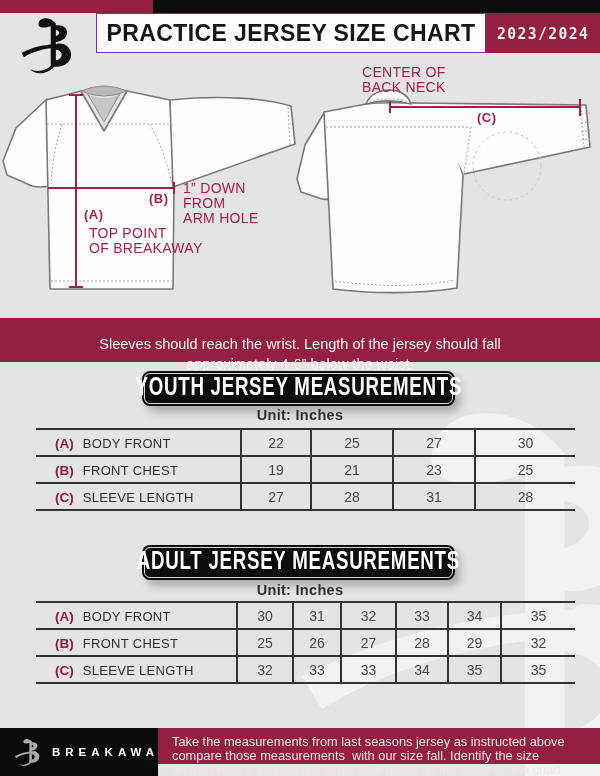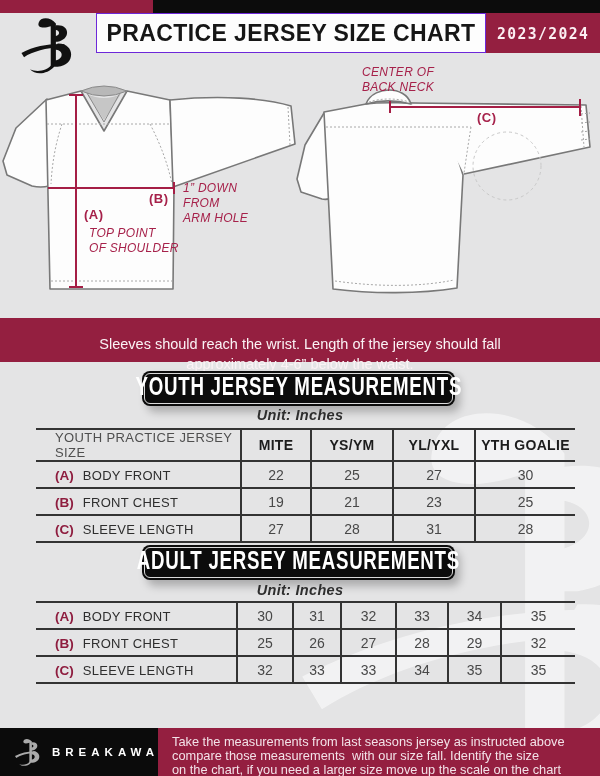--- a/index.html
+++ b/index.html
@@ -30,41 +30,41 @@
   .season-box{top:13px;left:486px;width:114px;height:40px;background:var(--maroon);
     display:flex;align-items:center;justify-content:center;}
   .season-box span{font-family:"DejaVu Sans Mono",monospace;font-weight:bold;font-size:16px;
     letter-spacing:1.5px;color:#fbeef2;transform:scaleX(.92);white-space:nowrap;}
 
   
   .diagram{top:60px;left:0;width:600px;height:258px;}
   .diagram svg.art{position:absolute;left:0;top:0;}
   .ann{position:absolute;color:var(--crimson);white-space:nowrap;}
   .ann-key{font-weight:bold;font-size:13px;letter-spacing:.5px;}
-  .ann-note{font-style:italic;font-size:12px;line-height:15px;letter-spacing:.3px;}
+  .ann-note{font-size:14px;line-height:15px;letter-spacing:.3px;}
   #ann-c-note{left:362px;top:5px;}
   #ann-c-key{left:477px;top:50px;}
   #ann-b-note{left:183px;top:121px;}
   #ann-b-key{left:149px;top:131px;}
   #ann-a-key{left:84px;top:147px;}
   #ann-a-note{left:89px;top:166px;}
 
   
   .banner{top:318px;left:0;width:600px;height:44px;background:var(--maroon);color:#fbf3f5;
     text-align:center;font-size:14.5px;line-height:20px;padding-top:16px;box-sizing:border-box;}
 
   
   .pill{left:142px;width:313px;height:35px;background:var(--ink);border-radius:8px;
     display:flex;justify-content:center;position:absolute;
     box-shadow:5px 6px 9px rgba(0,0,0,.25);}
   .pill::after{content:"";position:absolute;inset:2px;border:1px solid rgba(255,255,255,.85);border-radius:6px;}
   .pill span{color:#fff;font-weight:bold;font-size:26px;letter-spacing:1px;transform:scaleX(.72);white-space:nowrap;}
   #youth-pill{top:371px;}
   #adult-pill{top:545px;}
-  .unit{left:0;width:600px;text-align:center;font-style:italic;font-weight:bold;font-size:14.5px;
+  .unit{left:0;width:600px;text-align:center;font-weight:bold;font-size:14.5px;
     color:#2e2e2e;position:absolute;letter-spacing:.3px;}
   #youth-unit{top:407px;}
   #adult-unit{top:582px;}
 
   
   .size-table{position:absolute;left:36px;width:539px;border-collapse:collapse;table-layout:fixed;background:transparent;}
   #youth-table{top:428px;}
   #adult-table{top:601px;}
   .size-table td{border-top:2px solid var(--line);height:25px;vertical-align:middle;padding:0;}
   .size-table tr:last-child td{border-bottom:2px solid var(--line);}
@@ -73,21 +73,21 @@
   .size-table tr.head td.lblcol{font-size:13px;color:#4f4f4f;letter-spacing:.4px;}
   .size-table tr.head td.szcol{font-weight:bold;font-size:14px;color:#1c1c1c;text-align:center;letter-spacing:.3px;}
   .row-key{color:#8e1d3f;font-weight:bold;font-size:13.5px;margin-right:9px;}
   .row-name{font-size:13px;color:#2e2e2e;letter-spacing:.3px;}
   .valcol{text-align:center;font-size:14px;color:#484848;}
 
   
   .f-black{top:728px;left:0;width:158px;height:48px;background:#0b0b0b;display:flex;align-items:center;}
   .f-logo{width:27px;height:31px;margin-left:15px;flex:none;}
   .f-brand{color:#fff;font-weight:bold;font-size:11.5px;letter-spacing:5px;margin-left:10px;white-space:nowrap;}
-  .f-note{top:728px;left:158px;width:442px;height:48px;background:var(--maroon);color:#f3e2e8;
+  .f-note{top:728px;left:158px;width:442px;height:36px;background:var(--maroon);color:#f3e2e8;
     font-size:12.8px;line-height:14px;padding:7px 0 0 14px;box-sizing:border-box;}
   .f-note div{white-space:pre;}
 </style>
 </head>
 <body>
 
 <div class="page">
 
   <div class="watermark">
     <svg viewBox="0 0 64 72" width="100%" height="100%">
@@ -185,21 +185,21 @@
     <div class="ann ann-key" id="ann-c-key">(C)</div>
     <div class="ann ann-note" id="ann-b-note">
       <div>1” DOWN</div>
       <div>FROM</div>
       <div>ARM HOLE</div>
     </div>
     <div class="ann ann-key" id="ann-b-key">(B)</div>
     <div class="ann ann-key" id="ann-a-key">(A)</div>
     <div class="ann ann-note" id="ann-a-note">
       <div>TOP POINT</div>
-      <div>OF SHOULDER</div>
+      <div>OF BREAKAWAY</div>
     </div>
   </div>
 
   <div class="layer banner">
     <div>Sleeves should reach the wrist. Length of the jersey should fall</div>
     <div>approximately 4-6” below the waist.</div>
   </div>
 
   <div class="pill layer" id="youth-pill">
     <span>YOUTH JERSEY MEASUREMENTS</span>
@@ -208,27 +208,20 @@
 
   <table class="size-table layer" id="youth-table">
     <colgroup>
         <col style="width:205px">
         <col style="width:70px">
         <col style="width:82px">
         <col style="width:82px">
         <col style="width:100px">
       </colgroup>
     <tbody>
-        <tr class="head">
-      <td class="lblcol">YOUTH PRACTICE JERSEY SIZE</td>
-      <td class="szcol">MITE</td>
-      <td class="szcol">YS/YM</td>
-      <td class="szcol">YL/YXL</td>
-      <td class="szcol">YTH GOALIE</td>
-    </tr>
     <tr>
       <td class="lblcol"><span class="row-key">(A)</span><span class="row-name">BODY FRONT</span></td>
       <td class="valcol">22</td>
       <td class="valcol">25</td>
       <td class="valcol">27</td>
       <td class="valcol">30</td>
     </tr>
     <tr>
       <td class="lblcol"><span class="row-key">(B)</span><span class="row-name">FRONT CHEST</span></td>
       <td class="valcol">19</td>

